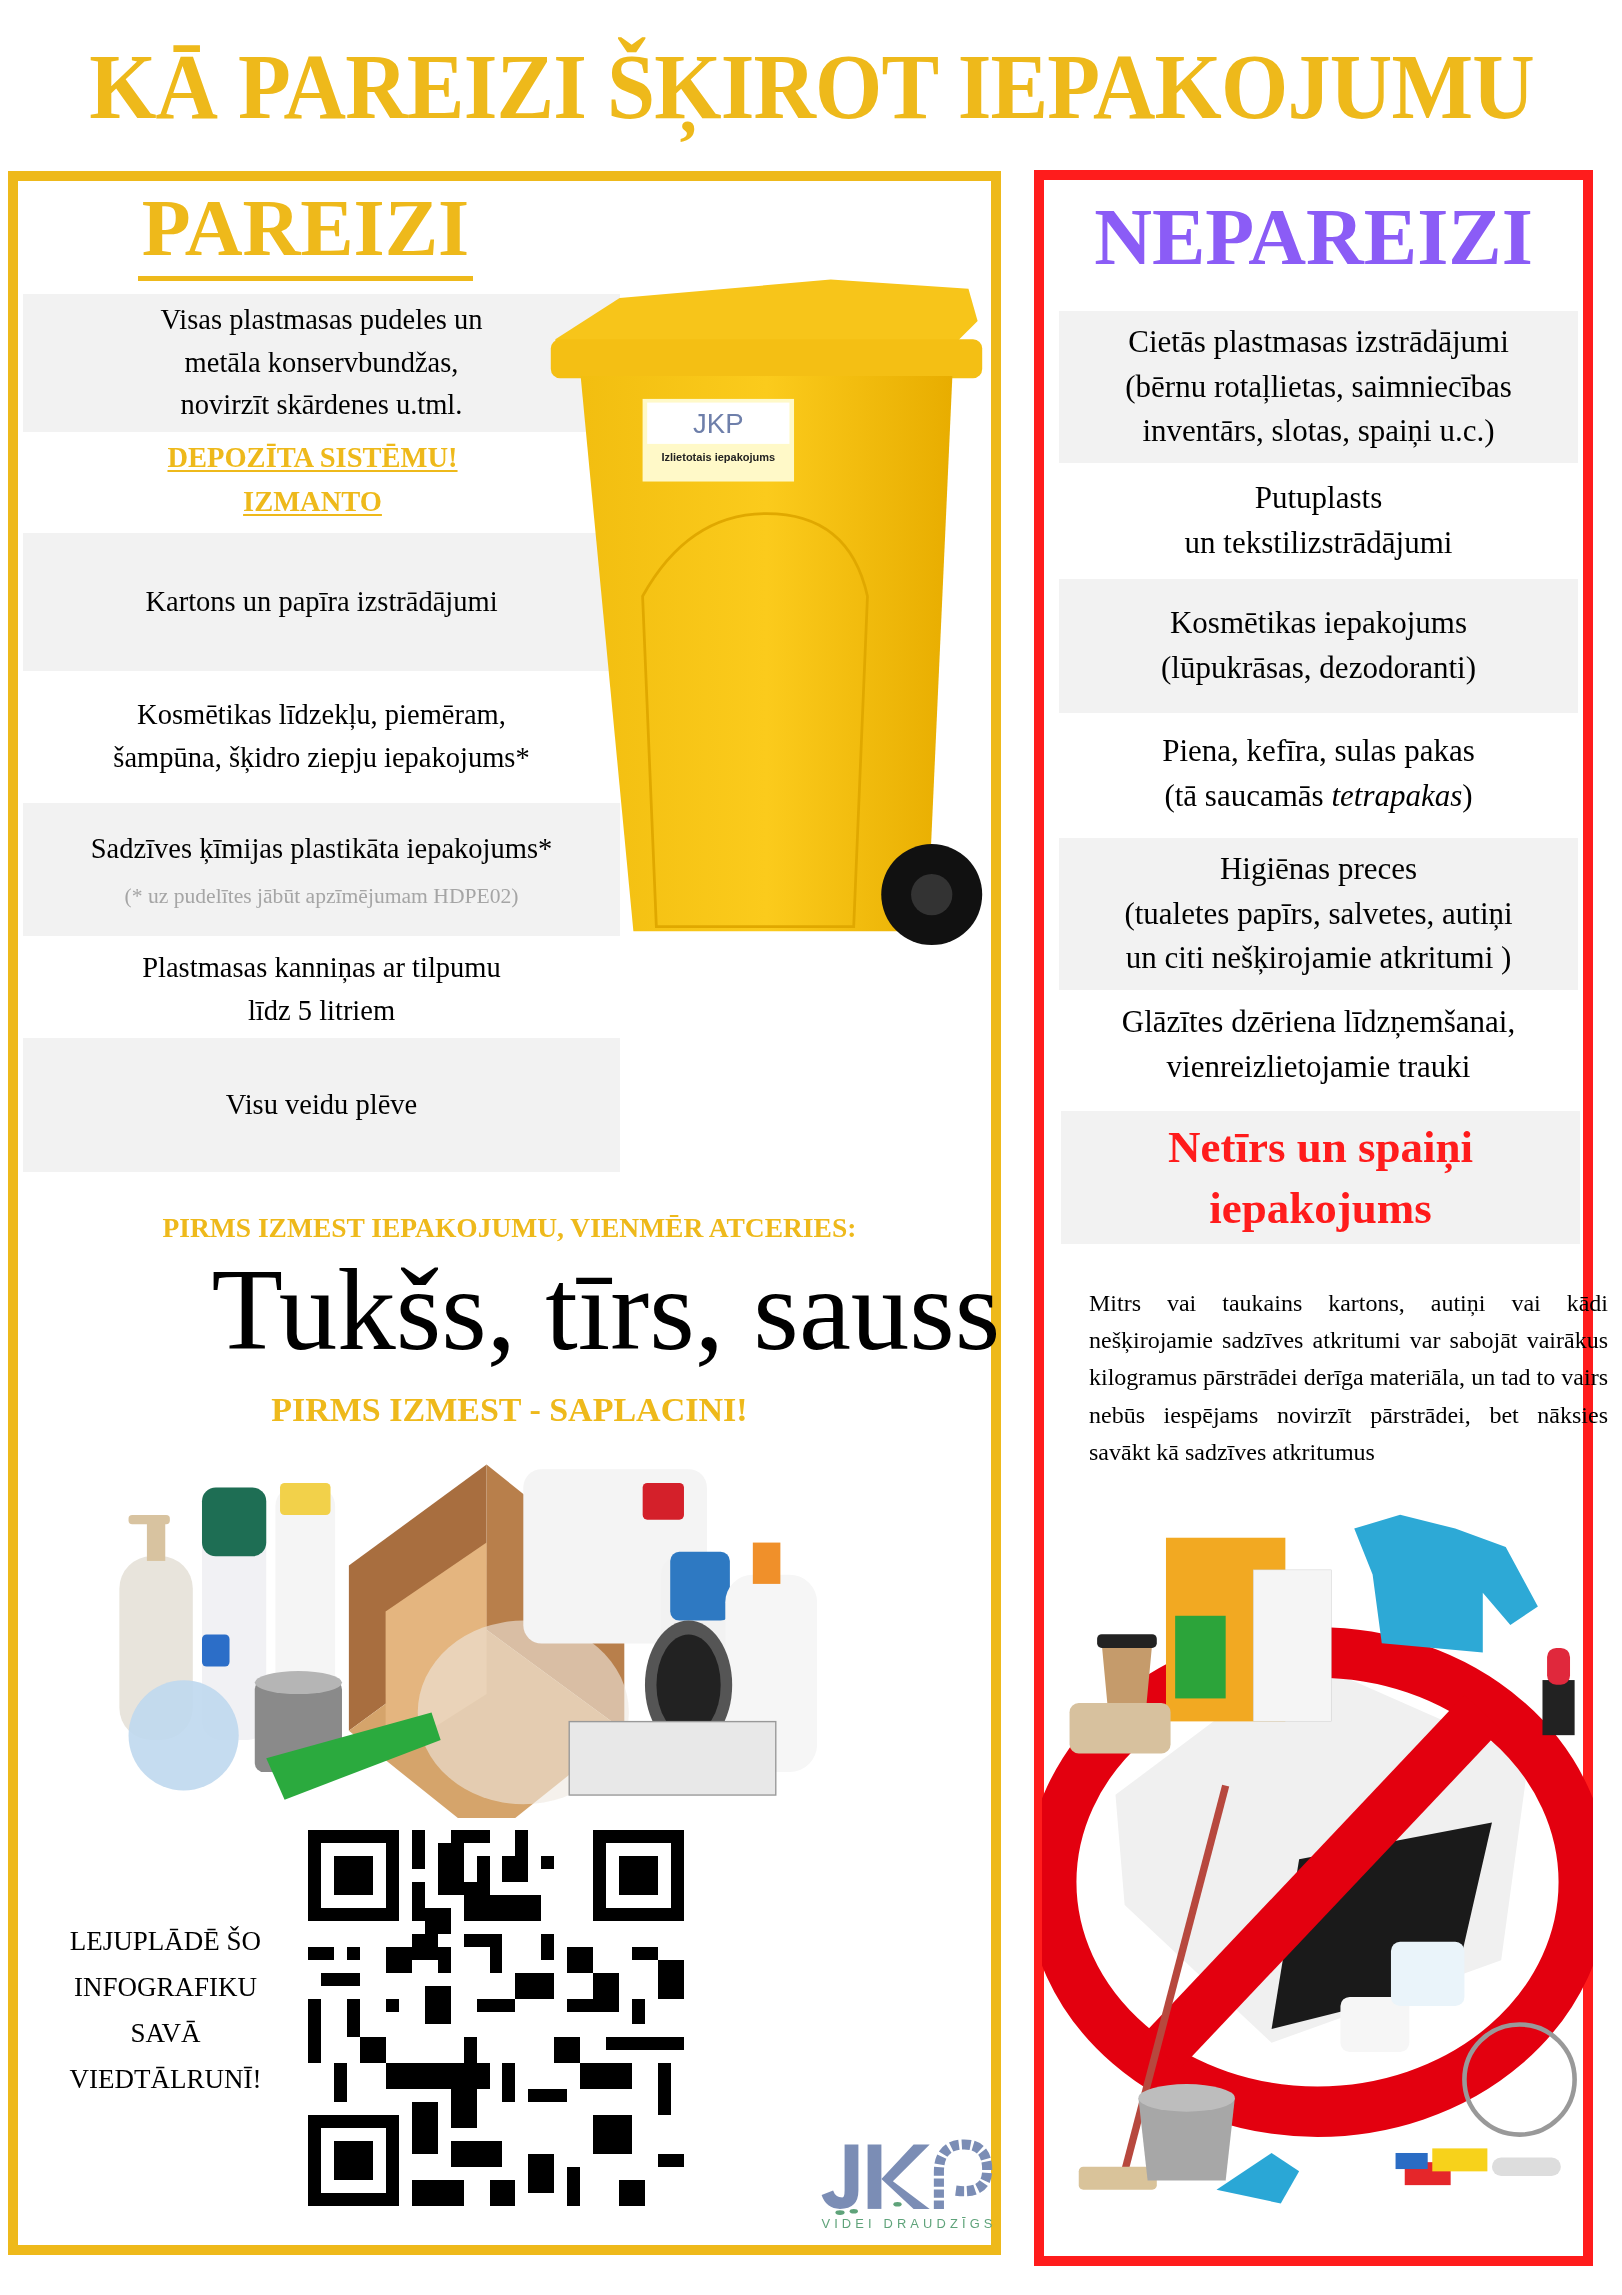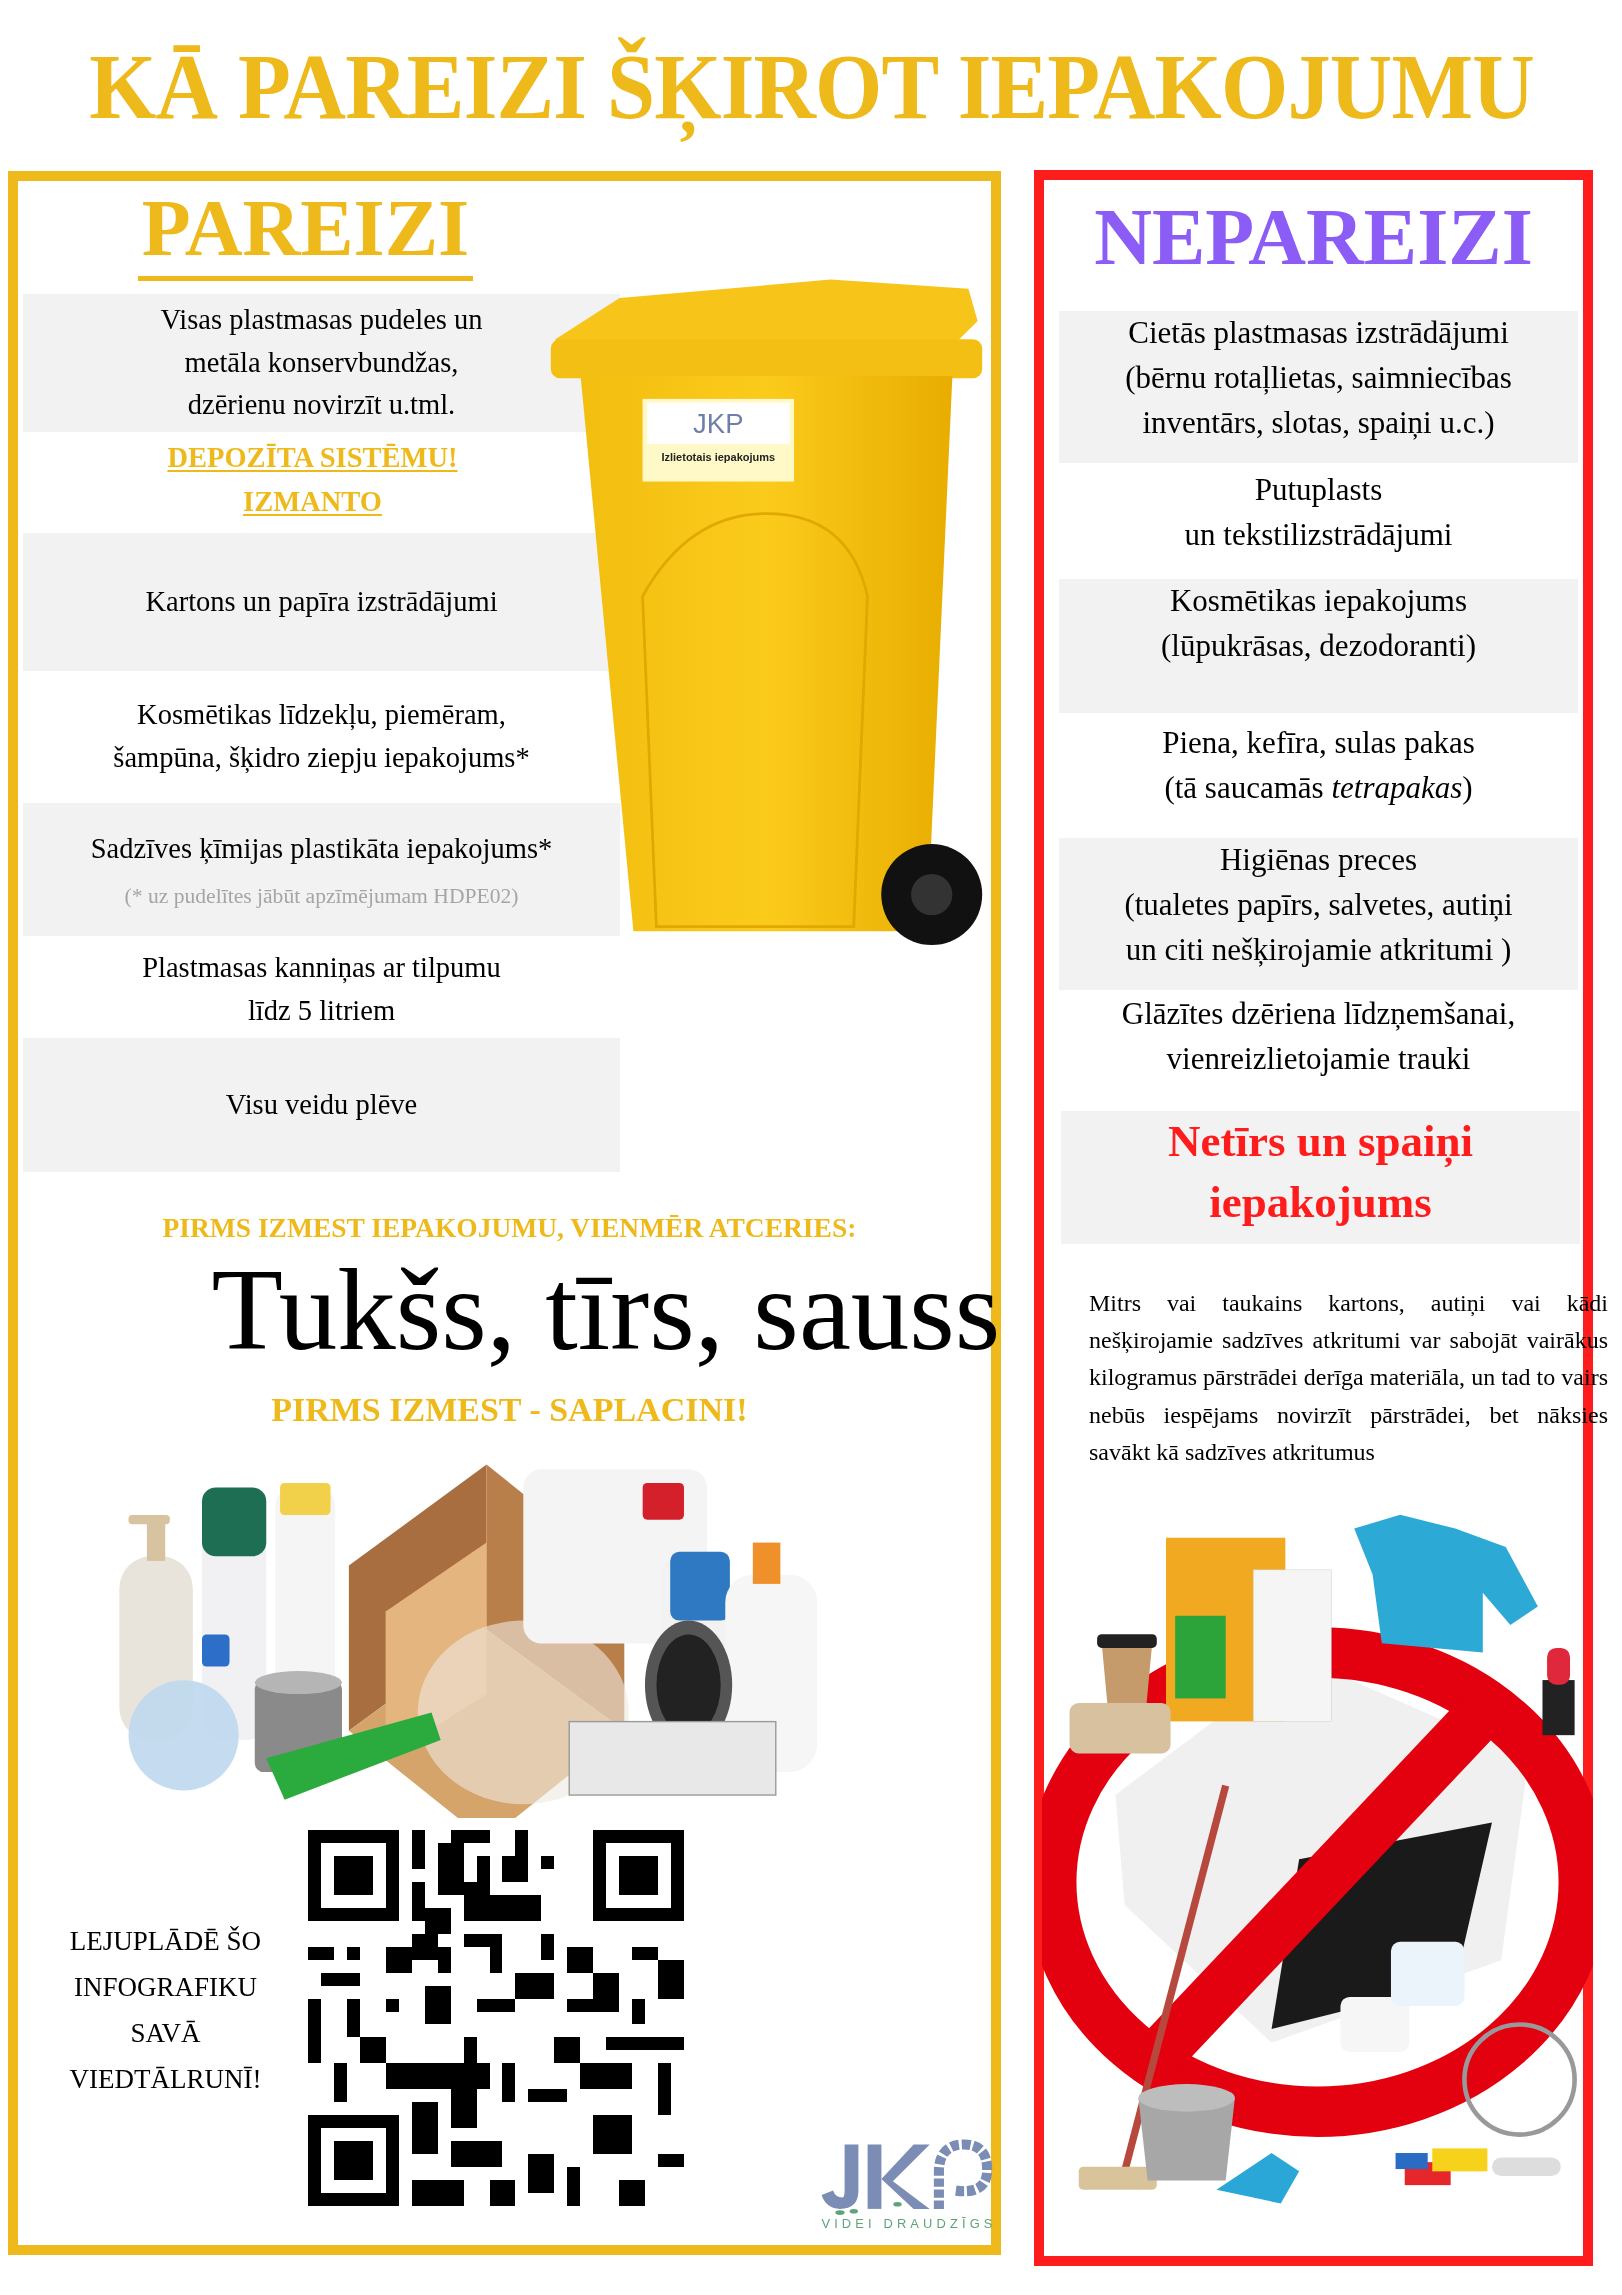--- a/index.html
+++ b/index.html
@@ -23,21 +23,21 @@
 
   .grey { background: #F2F2F2; }
   .item { display: flex; flex-direction: column; align-items: center; justify-content: center;
           text-align: center; font-size: 28.5px; line-height: 1.5; }
   .item .note { color: #A5A5A5; font-size: 21.6px; line-height: 1.4; }
 
   .link-yellow { color: #EEB91B; font-weight: bold; font-size: 28.5px; line-height: 1.55;
                  text-decoration: underline; text-decoration-thickness: 2.3px; text-underline-offset: 2.8px;
                  text-align: center; }
 
-  .red-item { display: flex; flex-direction: column; align-items: center; 
+  .red-item { display: flex; flex-direction: column; align-items: center; justify-content: center;
               text-align: center; font-size: 31px; line-height: 1.45; }
   .red-head { color: #FF1C1C; font-weight: bold; font-size: 45px; line-height: 1.35; }
   .para { text-align: justify; font-size: 24px; line-height: 1.55; margin-left: 28px; }
 
   .remember { left: 18.4px; top: 1212px; width: 982px; text-align: center; color: #EEB91B;
               font-weight: bold; font-size: 27.5px; }
   .big { left: 18.4px; top: 1240px; width: 982px; text-align: right; font-size: 117px; line-height: 1.2; }
   .flatten { left: 18.4px; top: 1391px; width: 982px; text-align: center; color: #EEB91B;
              font-weight: bold; font-size: 34px; }
   .download { left: 37px; top: 1919px; width: 257px; text-align: center; font-size: 27px; line-height: 1.7; }
@@ -50,21 +50,21 @@
 <div class="abs title">KĀ PAREIZI ŠĶIROT IEPAKOJUMU</div>
 
 <div class="abs box-yellow"></div>
 <div class="abs box-red"></div>
 
 <div class="abs hdr-pareizi">PAREIZI</div>
 
 <div class="abs grey item" style="left:23px; top:294px; width:597px; height:138px;">
   <div>Visas plastmasas pudeles  un</div>
   <div>metāla konservbundžas,</div>
-  <div>dzērienu novirzīt u.tml.</div>
+  <div>novirzīt skārdenes u.tml.</div>
 </div>
 
 <div class="abs" style="left:60px; top:436px; width:505px;">
   <div class="link-yellow">DEPOZĪTA SISTĒMU!</div>
   <div class="link-yellow">IZMANTO</div>
 </div>
 
 <div class="abs grey item" style="left:23px; top:533px; width:597px; height:138px;">
   <div>Kartons un papīra izstrādājumi</div>
 </div>

